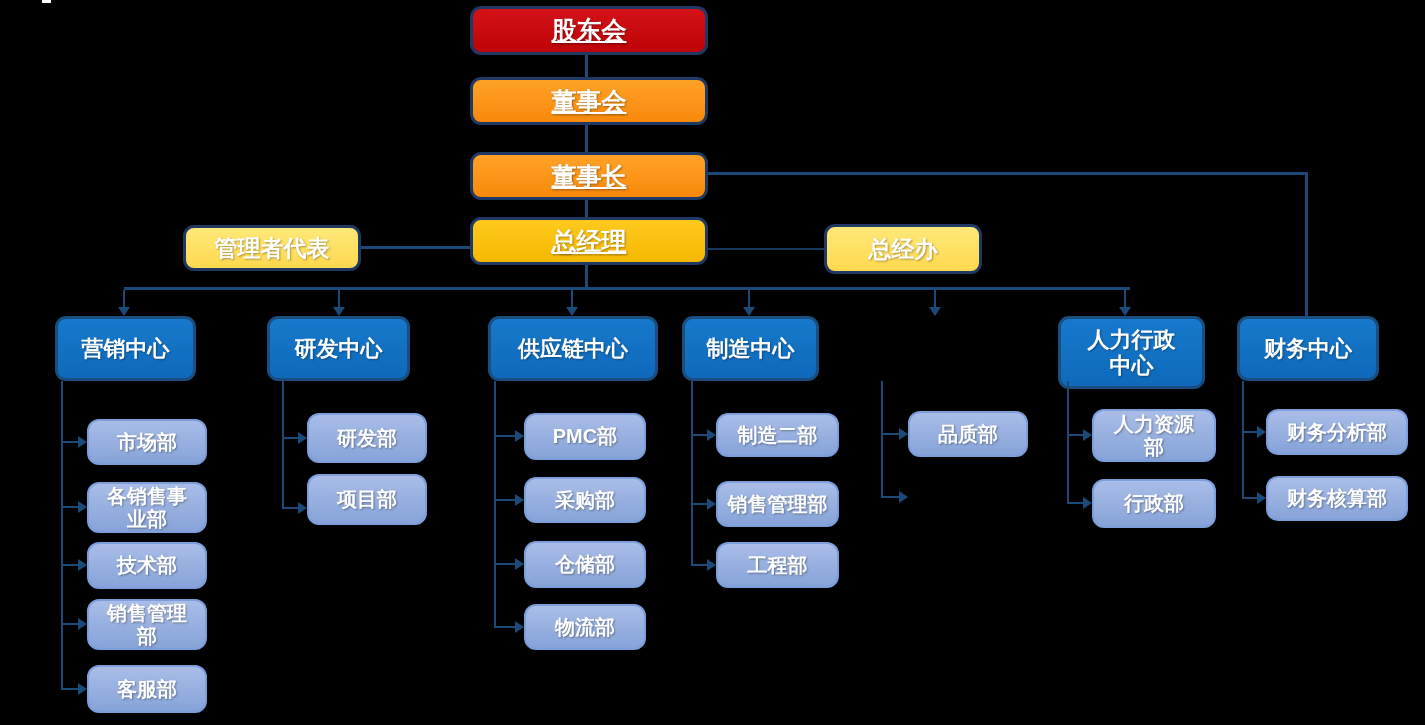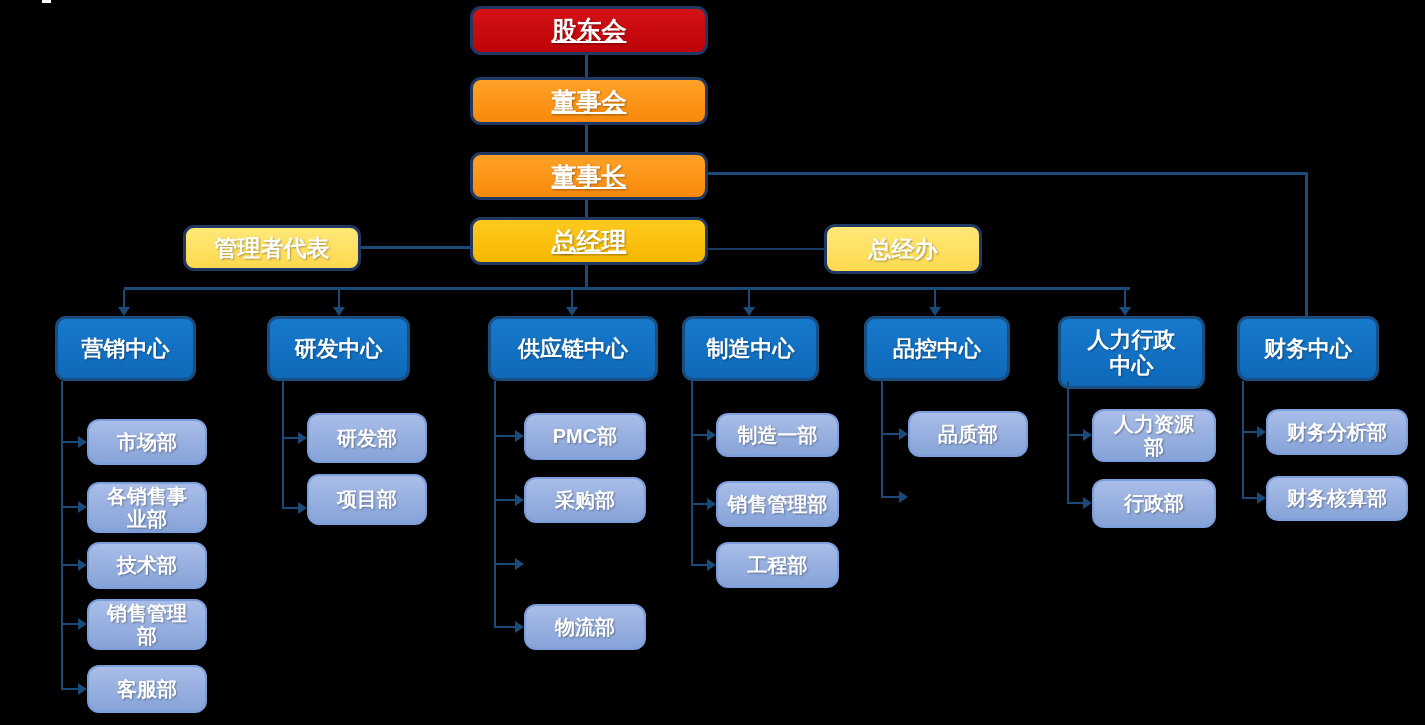--- a/index.html
+++ b/index.html
@@ -101,23 +101,20 @@
   </div>
   <div class="node center-node" style="left:488px;top:316px;width:170px;height:65px">
     <span>供应链中心</span>
   </div>
   <div class="node center-node" style="left:267px;top:316px;width:143px;height:65px">
     <span>研发中心</span>
   </div>
   <div class="node center-node" style="left:682px;top:316px;width:137px;height:65px">
     <span>制造中心</span>
   </div>
-  <div class="node center-node" style="left:864px;top:316px;width:146px;height:65px">
-    <span>品控中心</span>
-  </div>
   <div class="node center-node" style="left:1058px;top:316px;width:147px;height:73px">
     <span style="display:inline-block;width:92px">人力行政中心</span>
   </div>
   <div class="node center-node" style="left:1237px;top:316px;width:142px;height:65px">
     <span>财务中心</span>
   </div>
 
   <div class="ln" style="left:61px;top:381px;width:2px;height:308px"></div>
   <div class="ln" style="left:61px;top:441px;width:18px;height:2px"></div>
   <div class="arrow-right" style="left:78px;top:436px"></div>
@@ -163,31 +160,34 @@
   <div class="node dept-node" style="left:524px;top:413px;width:122px;height:47px">
     <span>PMC部</span>
   </div>
   <div class="ln" style="left:494px;top:499px;width:22px;height:2px"></div>
   <div class="arrow-right" style="left:515px;top:494px"></div>
   <div class="node dept-node" style="left:524px;top:477px;width:122px;height:46px">
     <span>采购部</span>
   </div>
   <div class="ln" style="left:494px;top:563px;width:22px;height:2px"></div>
   <div class="arrow-right" style="left:515px;top:558px"></div>
+  <div class="node dept-node" style="left:524px;top:541px;width:122px;height:47px">
+    <span>仓储部</span>
+  </div>
   <div class="ln" style="left:494px;top:626px;width:22px;height:2px"></div>
   <div class="arrow-right" style="left:515px;top:621px"></div>
   <div class="node dept-node" style="left:524px;top:604px;width:122px;height:46px">
     <span>物流部</span>
   </div>
 
   <div class="ln" style="left:691px;top:381px;width:2px;height:184px"></div>
   <div class="ln" style="left:691px;top:434px;width:17px;height:2px"></div>
   <div class="arrow-right" style="left:707px;top:429px"></div>
   <div class="node dept-node" style="left:716px;top:413px;width:123px;height:44px">
-    <span>制造一部</span>
+    <span>制造二部</span>
   </div>
   <div class="ln" style="left:691px;top:503px;width:17px;height:2px"></div>
   <div class="arrow-right" style="left:707px;top:498px"></div>
   <div class="node dept-node" style="left:716px;top:481px;width:123px;height:46px">
     <span>销售管理部</span>
   </div>
   <div class="ln" style="left:691px;top:564px;width:17px;height:2px"></div>
   <div class="arrow-right" style="left:707px;top:559px"></div>
   <div class="node dept-node" style="left:716px;top:542px;width:123px;height:46px">
     <span>工程部</span>

